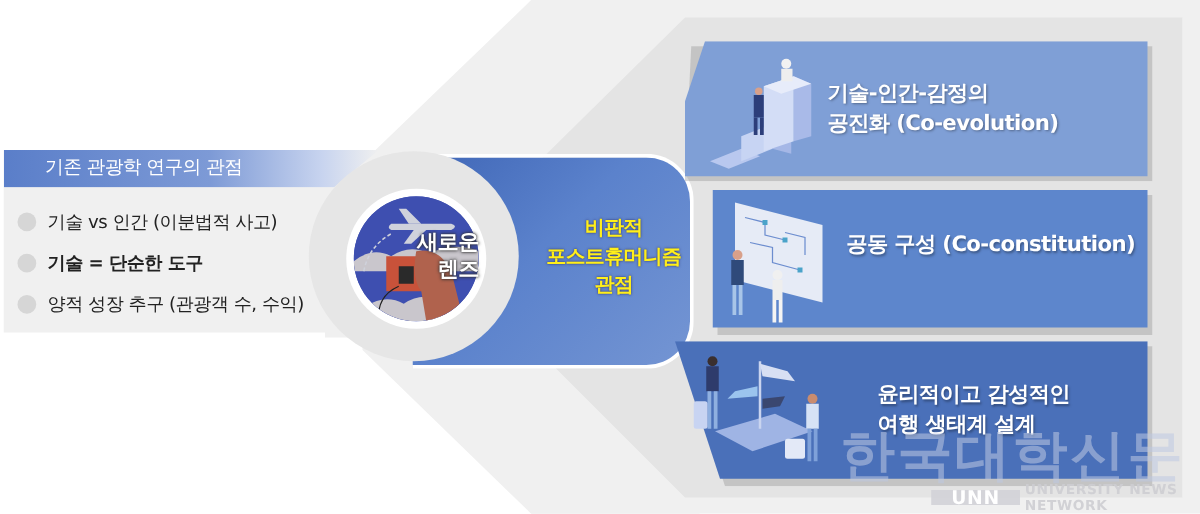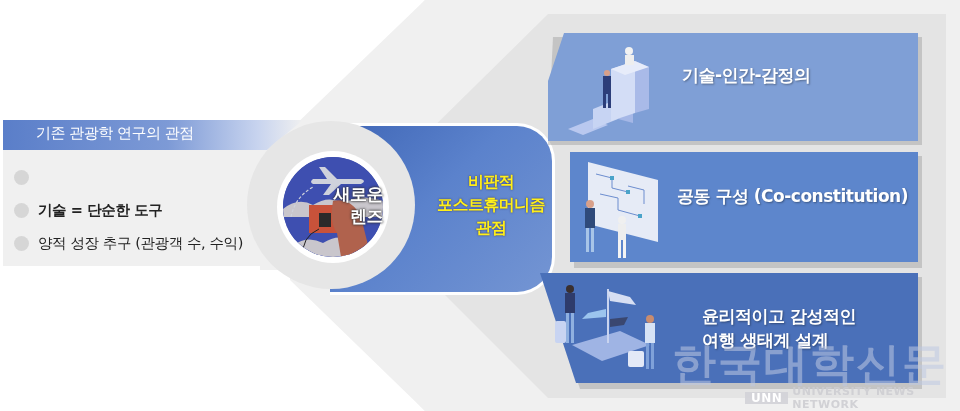--- a/index.html
+++ b/index.html
@@ -25,38 +25,39 @@
   .lens-photo{left:283px;top:157px;width:100px;height:100px;border-radius:50%;overflow:hidden;background:#3e4fb0;}
   .lens-label{left:283px;top:183px;width:100px;text-align:right;color:#ffffff;font-weight:bold;font-size:17px;line-height:22px;
     text-shadow:0 0 3px #333,0 0 2px #333;letter-spacing:-0.5px;}
   .center-text{left:420px;top:170px;width:142px;text-align:center;color:#ffef1a;font-weight:bold;font-size:16px;line-height:23px;letter-spacing:-0.6px;
     text-shadow:0 0 2px #2a2a60;}
   .card{position:absolute;}
   .card-text{position:absolute;color:#ffffff;font-weight:bold;font-size:17px;line-height:24px;letter-spacing:-0.5px;white-space:nowrap;
     text-shadow:1px 1px 2px rgba(0,0,0,0.35);}
   .watermark{right:12px;top:335px;color:rgba(190,200,225,0.55);font-size:44px;font-weight:bold;letter-spacing:2px;}
   .watermark-sub{left:745px;top:385px;font-size:11px;color:rgba(205,205,210,0.9);font-weight:bold;letter-spacing:0.5px;display:flex;align-items:center;gap:4px;}
-  .unn-badge{background:rgba(210,210,215,0.9);color:#fff;padding:0 6px;font-size:12px;line-height:12px;}
+  .unn-badge{background:rgba(210,210,215,0.9);color:#fff;padding:0 16px;font-size:15px;line-height:12px;}
 </style>
 </head>
 <body>
 
 <svg class="abs bg-layer" width="960" height="411" viewBox="0 0 960 411">
   <polygon points="425,0 960,0 960,411 425,411 290,270 260,270 260,150 290,150" fill="#f0f0f0"></polygon>
   <polygon points="425,0 290,130 290,280 425,411 560,411 440,280 440,130 560,0" fill="#f0f0f0"></polygon>
   <polygon points="548,14 946,14 946,398 548,398 410,260 410,150" fill="#e4e4e4"></polygon>
   <rect x="946" y="14" width="14" height="384" fill="#f0f0f0"></rect>
 </svg>
 
 <div class="abs left-panel"></div>
 <div class="abs left-header-bg"></div>
 <div class="abs left-title">기존 관광학 연구의 관점</div>
 
 <div class="abs bullet-row" style="top:166px;">
   <span class="bullet-dot"></span>
+  <span class="bullet-text">기술 vs 인간  (이분법적 사고)</span>
 </div>
 <div class="abs bullet-row" style="top:199px;font-weight:bold;">
   <span class="bullet-dot"></span>
   <span class="bullet-text">기술 = 단순한 도구</span>
 </div>
 <div class="abs bullet-row" style="top:232px;">
   <span class="bullet-dot"></span>
   <span class="bullet-text">양적 성장 추구 (관광객 수, 수익)</span>
 </div>
 
@@ -102,22 +103,23 @@
     <polygon points="48,30 72,22 72,74 48,82" fill="#d3ddf6"></polygon>
     <polygon points="72,22 86,28 86,70 72,74" fill="#a9bae8"></polygon>
     <polygon points="48,30 72,22 86,28 62,36" fill="#e7ecfa"></polygon>
     <circle cx="66" cy="12" r="4" fill="#f2f2f2"></circle>
     <rect x="62" y="16" width="9" height="10" fill="#eeeeee"></rect>
     <circle cx="44" cy="34" r="3" fill="#d8a08a"></circle>
     <rect x="40" y="37" width="8" height="18" fill="#2c3e7a"></rect>
     <rect x="40" y="55" width="3" height="14" fill="#2c3e7a"></rect>
     <rect x="45" y="55" width="3" height="14" fill="#2c3e7a"></rect>
   </svg>
-  <div class="card-text" style="left:134px;top:30px;">
+  <div class="card-text" style="left:114px;top:30px;">
     <div>기술-인간-감정의</div>
+    <div>공진화 (Co-evolution)</div>
   </div>
 </div>
 
 <div class="card" style="left:570px;top:152px;width:352px;height:113px;">
   <svg class="abs" style="left:0;top:0;" width="352" height="116" viewBox="0 0 352 116">
     <rect x="4" y="4" width="348" height="112" fill="#8a8a8a" opacity=".35"></rect>
     <rect x="0" y="0" width="348" height="110" fill="#5d86cc"></rect>
   </svg>
   <svg class="abs" style="left:8px;top:6px;" width="90" height="104" viewBox="0 0 90 104">
     <polygon points="10,4 80,22 80,84 10,66" fill="#e6ebf6"></polygon>

